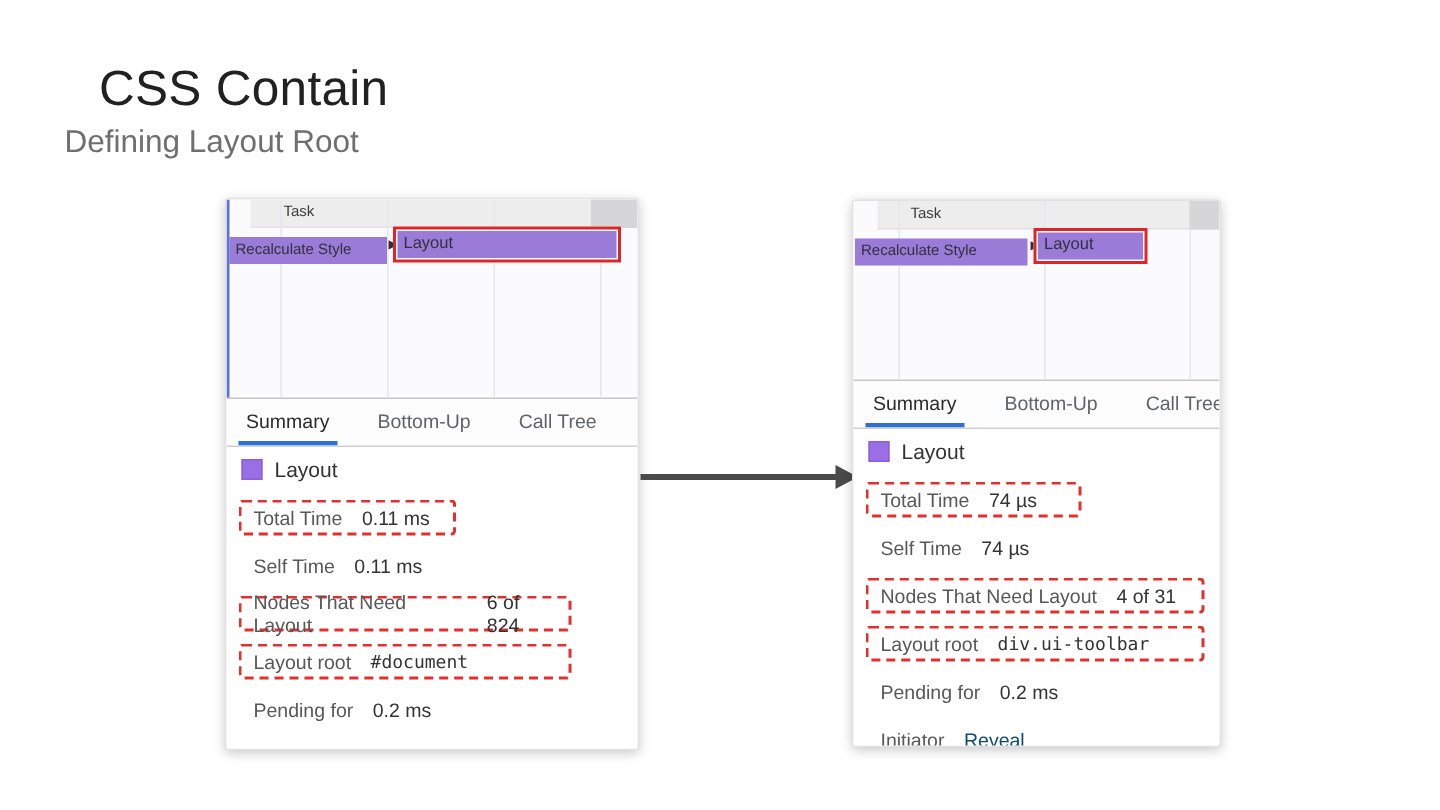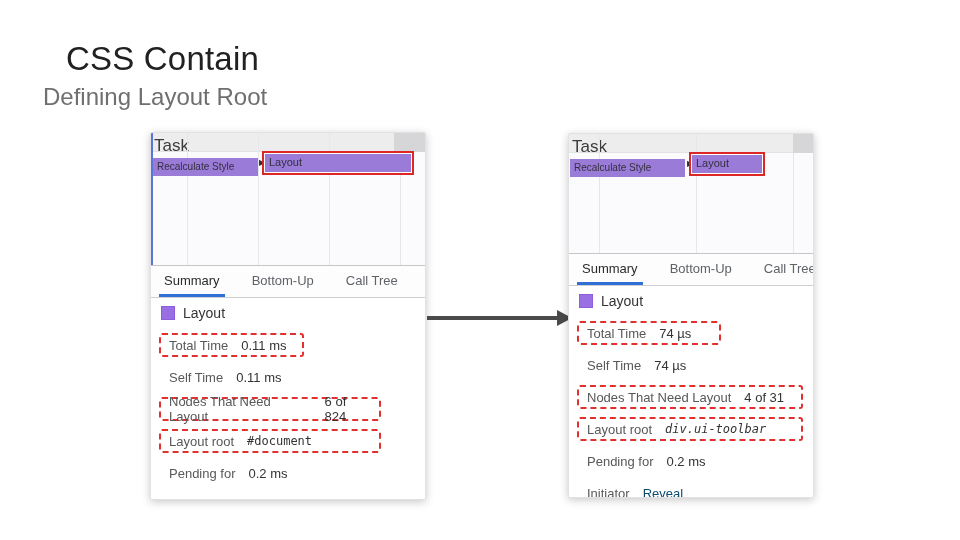--- a/index.html
+++ b/index.html
@@ -2,39 +2,39 @@
 <html><head>
 <meta charset="utf-8">
 <style>
   html,body{margin:0;padding:0;}
   body{
     width:960px;height:540px;position:relative;overflow:hidden;
     background:#ffffff;font-family:"Liberation Sans",sans-serif;
   }
   
   .slide-title{position:absolute;left:42px;top:40px;font-size:33px;color:#212121;letter-spacing:.2px;margin-left:24px;}
-  .slide-subtitle{position:absolute;left:43px;top:83px;font-size:24px;color:#6f6f6f;}
+  .slide-subtitle{position:absolute;left:43px;top:83px;font-size:21px;color:#6f6f6f;}
 
   
   .panel{
     position:absolute;background:#fff;border:1px solid #e2e2e4;border-radius:2px;
     box-shadow:0 2px 8px rgba(0,0,0,.22);overflow:hidden;font-size:13px;color:#333;
   }
   .panel-left{left:150px;top:132px;width:274px;height:366px;}
   .panel-right{left:568px;top:133px;width:244px;height:363px;}
 
   
   .track{position:relative;background:#fbfbfd;border-bottom:1px solid #c6c6c8;box-sizing:border-box;}
   .panel-left .track{height:133px;}
   .panel-right .track{height:120px;}
   .gridline{position:absolute;top:0;bottom:0;width:1px;background:#e6e6eb;z-index:1;}
   .track-header{
-    position:absolute;left:0;top:0;right:0;height:19px;background:#ededee;
-    border-bottom:1px solid #e3e3e5;font-size:17px;color:#3c3c3c;
-    padding:3px 0 0 3px;box-sizing:border-box;z-index:0;
+    position:absolute;left:16px;top:0;right:0;height:19px;background:#ededee;
+    border-bottom:1px solid #e3e3e5;font-size:10px;color:#3c3c3c;
+    padding:3px 0 0 22px;box-sizing:border-box;z-index:0;
   }
   .header-end{position:absolute;top:0;height:19px;right:0;background:#d6d6d8;z-index:1;}
   .blue-line{position:absolute;left:0;top:0;bottom:0;width:2px;background:#5b74d8;z-index:3;}
   .bar{
     position:absolute;top:25px;height:18px;background:#9b7bd8;color:#33303d;
     font-size:10px;line-height:18px;padding-left:4px;box-sizing:border-box;
     white-space:nowrap;overflow:hidden;z-index:2;cursor:pointer;
   }
   .bar-arrow{position:absolute;top:21px;height:18px;line-height:18px;font-size:8px;color:#2e2e2e;z-index:2;}
   .bar-hl{
@@ -69,21 +69,21 @@
     height:24px;margin:4px 0;border:2px dashed #e0312e;border-radius:3px;
     padding:0 8px;box-sizing:border-box;align-self:flex-start;
   }
   .plain{height:20px;margin:6px 0;padding-left:10px;}
   .panel-left  .w-total{width:145px;}
   .panel-left  .w-wide {width:222px;}
   .panel-right .w-total{width:144px;}
   .panel-right .w-wide {width:226px;}
   .mono{font-family:"DejaVu Sans Mono",monospace;font-size:12px;}
   .val-red{color:#c9302a;}
-  .val-orange{color:#b45f1d;font-style:italic;}
+  .val-orange{color:#b45f1d;}
   .link{color:#0c4a6e;text-decoration:underline;cursor:pointer;}
 
   
   .big-arrow{position:absolute;left:427px;top:310px;width:146px;height:16px;}
   .big-arrow .shaft{position:absolute;left:0;top:6px;width:132px;height:4px;background:#4a4a4a;}
   .big-arrow .head{
     position:absolute;left:130px;top:0;width:0;height:0;
     border-top:8px solid transparent;border-bottom:8px solid transparent;border-left:15px solid #4a4a4a;
   }
 </style>

